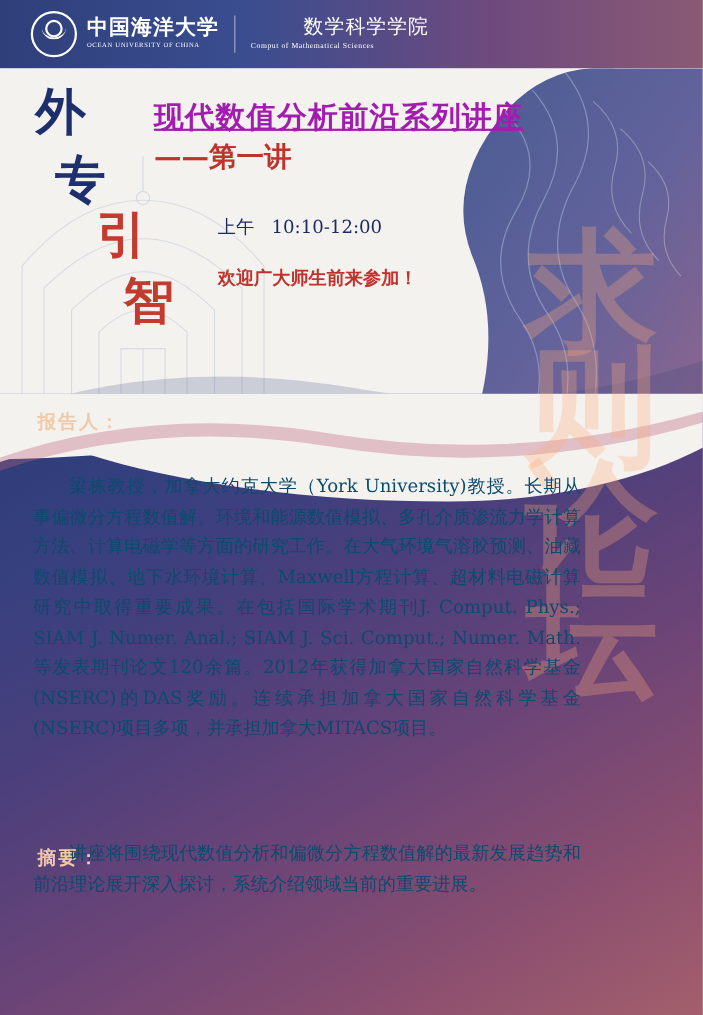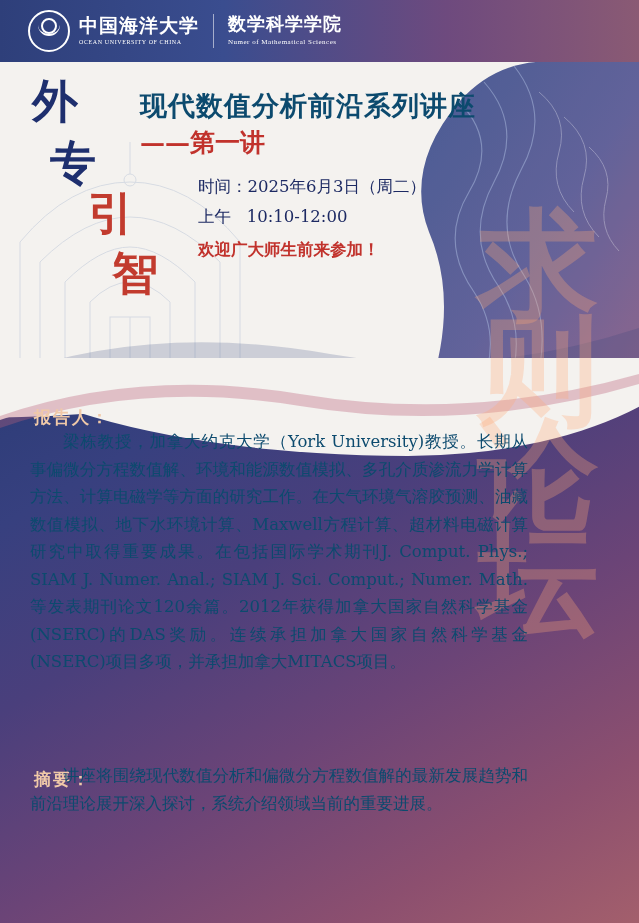--- a/index.html
+++ b/index.html
@@ -77,23 +77,24 @@
     height: 34px;
     background: rgba(255,255,255,0.55);
     margin: 0 14px;
   }
   .school-block {
     color: #fff;
     line-height: 1.1;
   }
   .school-cn {
     font-size: 18px;
-    font-weight: bold;
+    font-weight: normal;
     letter-spacing: 1px;
     white-space: nowrap;
+    margin-left: 48px;
   }
   .school-en {
     font-size: 7px;
     letter-spacing: 0.5px;
     margin-top: 4px;
     white-space: nowrap;
   }
 
   
   .upper {
@@ -177,26 +178,27 @@
   }
   .wz-1 { left: 6px;  top: 0px; }
   .wz-2 { left: 24px; top: 62px; }
   .wz-3 { left: 62px; top: 112px; color:#c23b2e; }
   .wz-4 { left: 86px; top: 172px; color:#c23b2e; }
 
   .main-title {
     position: absolute;
     left: 140px; top: 88px;
     width: 470px;
-    color: #0c4a6e;
+    color: #a21caf;
     font-size: 27px;
     font-weight: bold;
     letter-spacing: 1px;
     z-index: 20;
     font-family: "DejaVu Serif", serif;
+    text-decoration: underline;
   }
   .sub-title {
     position: absolute;
     left: 140px; top: 126px;
     width: 470px;
     padding-right: 62px;
     box-sizing: border-box;
     color: #c1322c;
     font-size: 25px;
     font-weight: bold;
@@ -208,39 +210,39 @@
   .info {
     position: absolute;
     left: 198px; top: 172px;
     z-index: 20;
     color: #1d2a63;
     font-size: 16.5px;
     line-height: 30px;
     font-family: "DejaVu Serif", serif;
   }
   .info .row { white-space: nowrap; }
-  .info .row.indent { padding-left: 0px; }
+  .info .row.indent { padding-left: 0px; margin-top: 20px; }
   .info .welcome {
     color: #c1322c;
     font-weight: bold;
-    margin-top: 3px;
+    margin-top: 16px;
   }
 
   
   .section-label {
     position: absolute;
     left: 34px;
     color: #f0c9a8;
     font-size: 17px;
     font-weight: bold;
     letter-spacing: 2px;
     z-index: 10;
     font-family: "DejaVu Serif", serif;
   }
-  .lbl-speaker { top: 406px; }
+  .lbl-speaker { top: 372px; }
   .lbl-abstract { top: 768px; }
 
   .body-text {
     position: absolute;
     left: 30px;
     width: 498px;
     color: #0c4a6e;
     font-size: 16.5px;
     line-height: 27.5px;
     text-align: justify;
@@ -265,21 +267,21 @@
 
   <div class="header-bar">
     <div class="logo-seal"></div>
     <div class="univ-block">
       <div class="univ-cn">中国海洋大学</div>
       <div class="univ-en">OCEAN UNIVERSITY OF CHINA</div>
     </div>
     <div class="header-sep"></div>
     <div class="school-block">
       <div class="school-cn">数学科学学院</div>
-      <div class="school-en">Numer of Mathematical Sciences</div>
+      <div class="school-en">Comput of Mathematical Sciences</div>
     </div>
   </div>
 
   <div class="upper">
 
     <svg class="lineart" viewBox="0 0 260 250">
       <g class="arch">
         <path d="M10 240 L10 120 Q60 60 120 60 Q180 60 230 120 L230 240"></path>
         <path d="M30 240 L30 140 Q75 95 120 95 Q165 95 210 140 L210 240"></path>
         <path d="M55 240 L55 160 Q90 125 120 125 Q150 125 185 160 L185 240"></path>
@@ -323,23 +325,20 @@
     <div class="wz-ch wz-1">外</div>
     <div class="wz-ch wz-2">专</div>
     <div class="wz-ch wz-3">引</div>
     <div class="wz-ch wz-4">智</div>
   </div>
 
   <div class="main-title">现代数值分析前沿系列讲座</div>
   <div class="sub-title">——第一讲</div>
 
   <div class="info">
-    <div class="row">
-      <span>时间：</span><span>2025年6月3日（周二）</span>
-    </div>
     <div class="row indent">
       <span>上午</span>&nbsp;&nbsp;&nbsp;<span>10:10-12:00</span>
     </div>
     <div class="row welcome">欢迎广大师生前来参加！</div>
   </div>
 
   <div class="lower">
     <div class="lower-curve"></div>
     <div class="lower-curve2"></div>
     <svg style="position:absolute;left:0;top:0;width:639px;height:120px;" viewBox="0 0 639 120" preserveAspectRatio="none">

